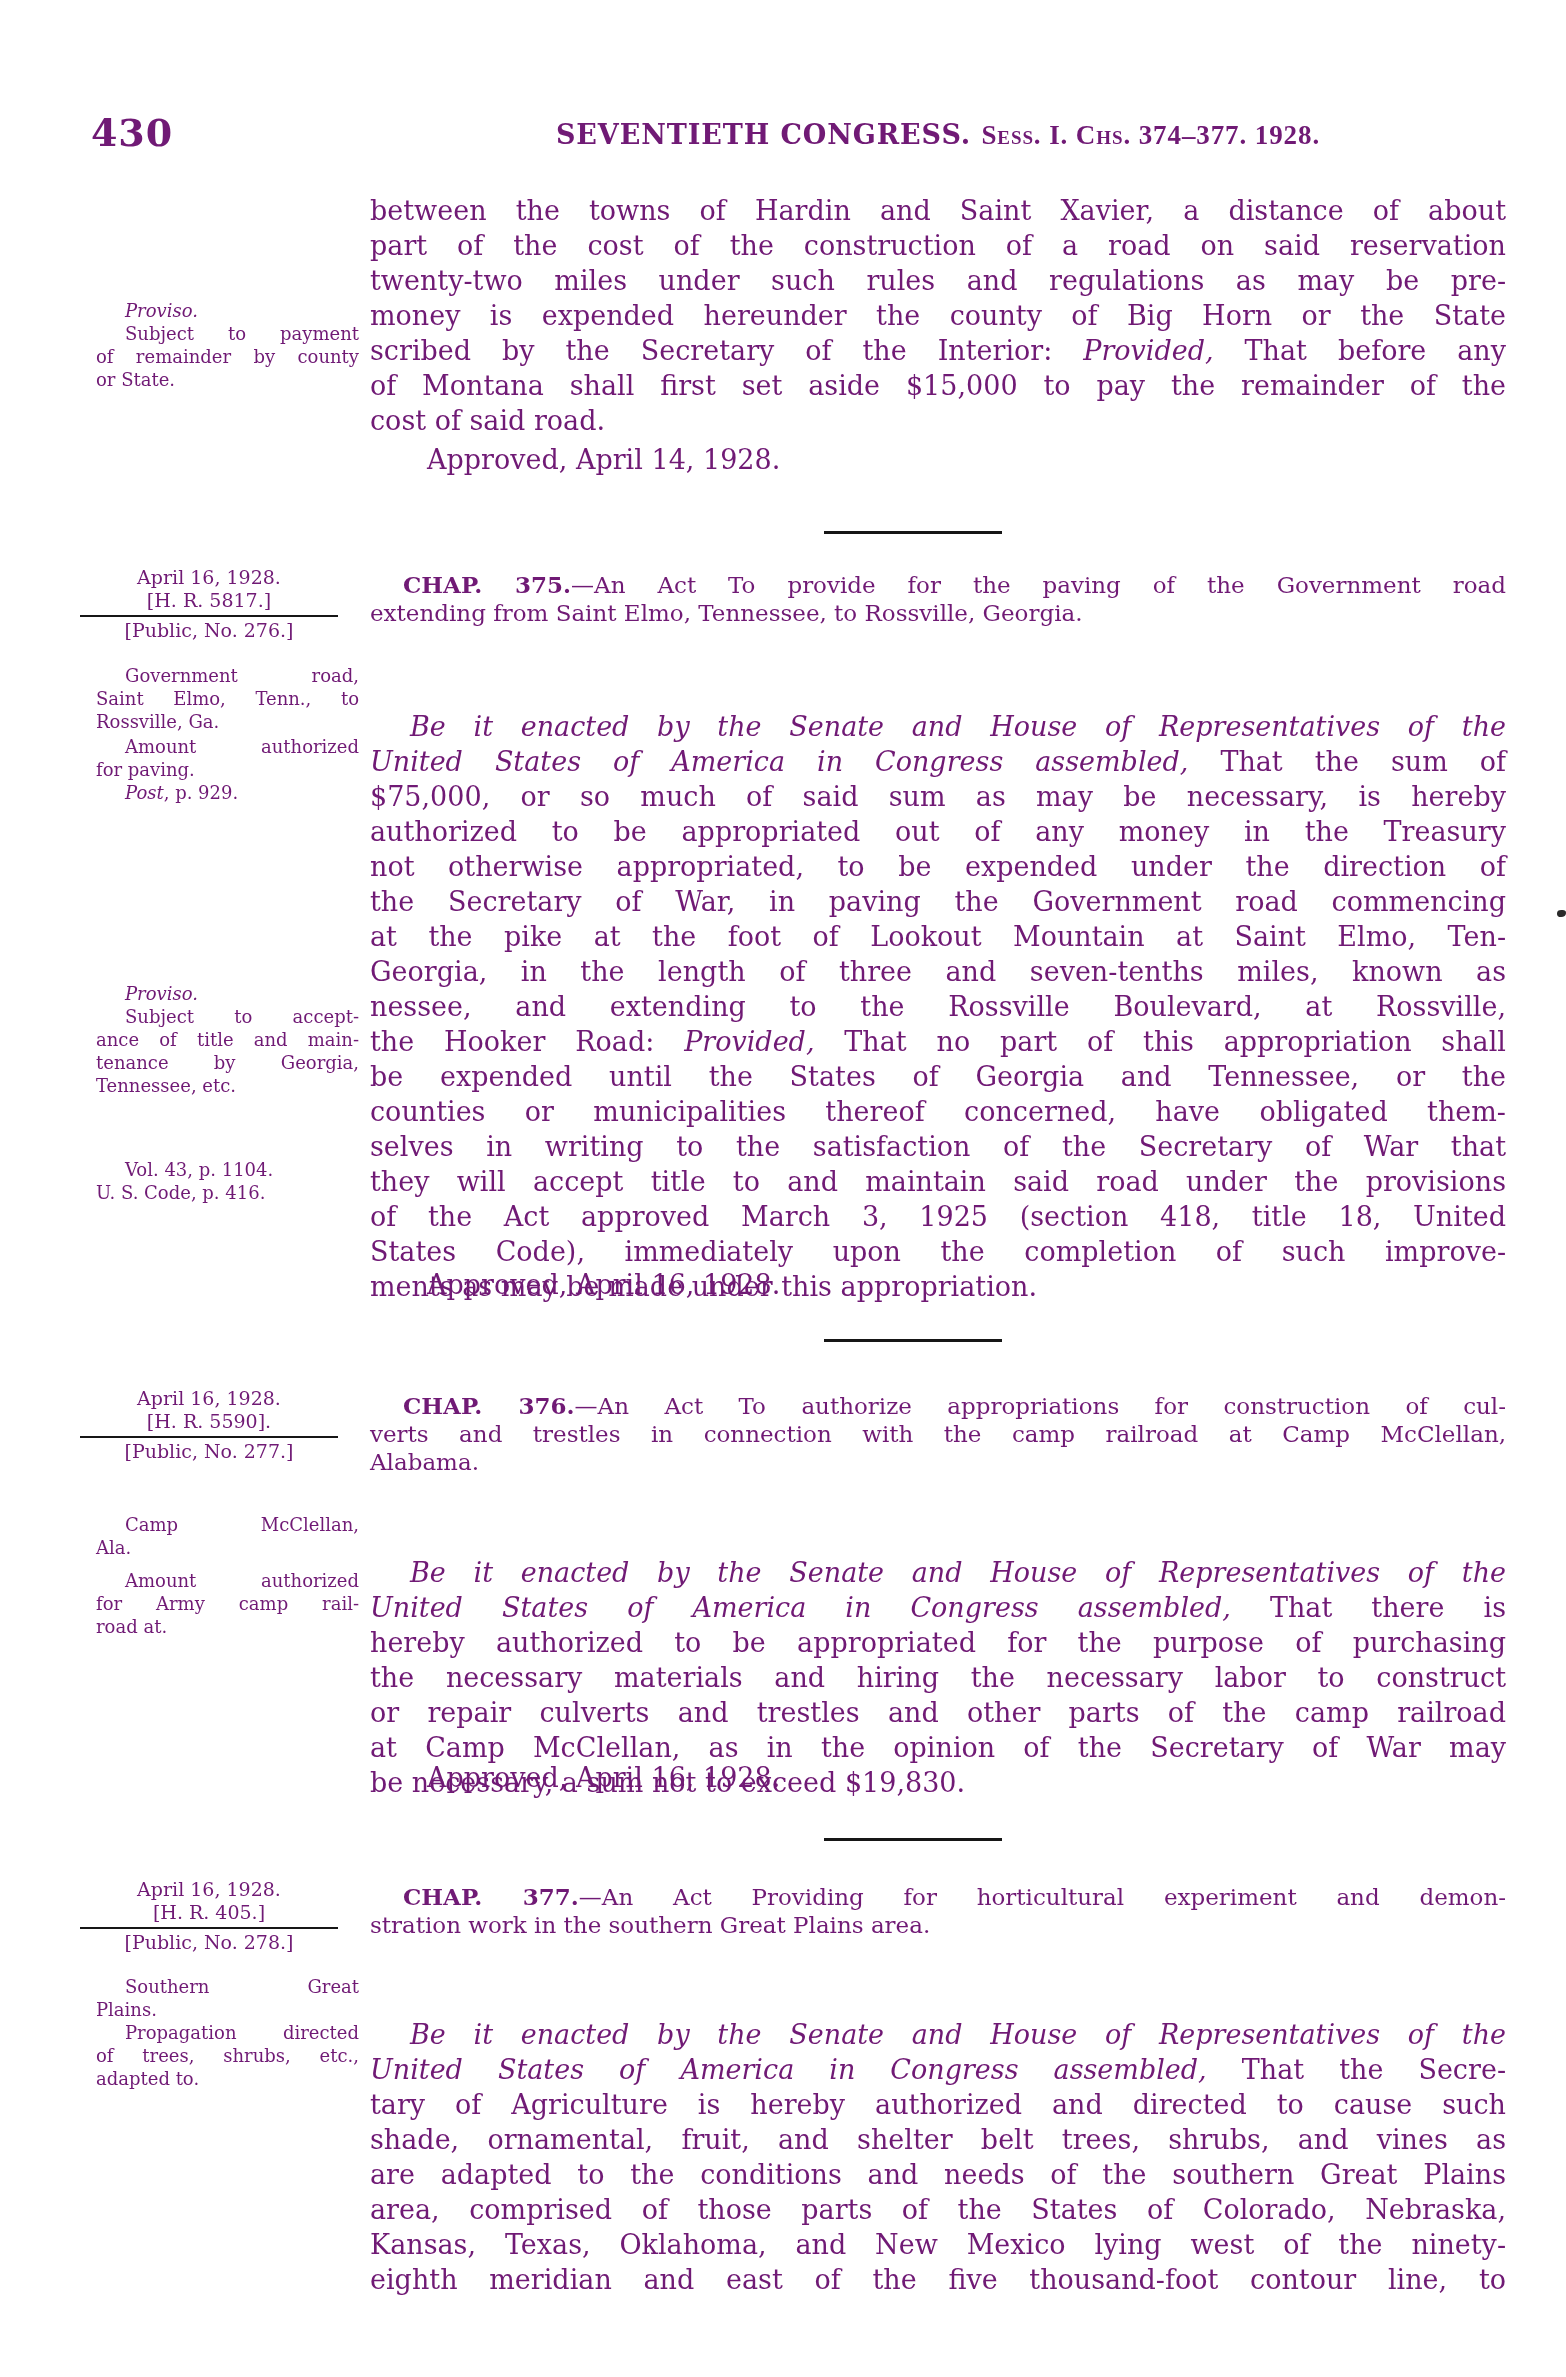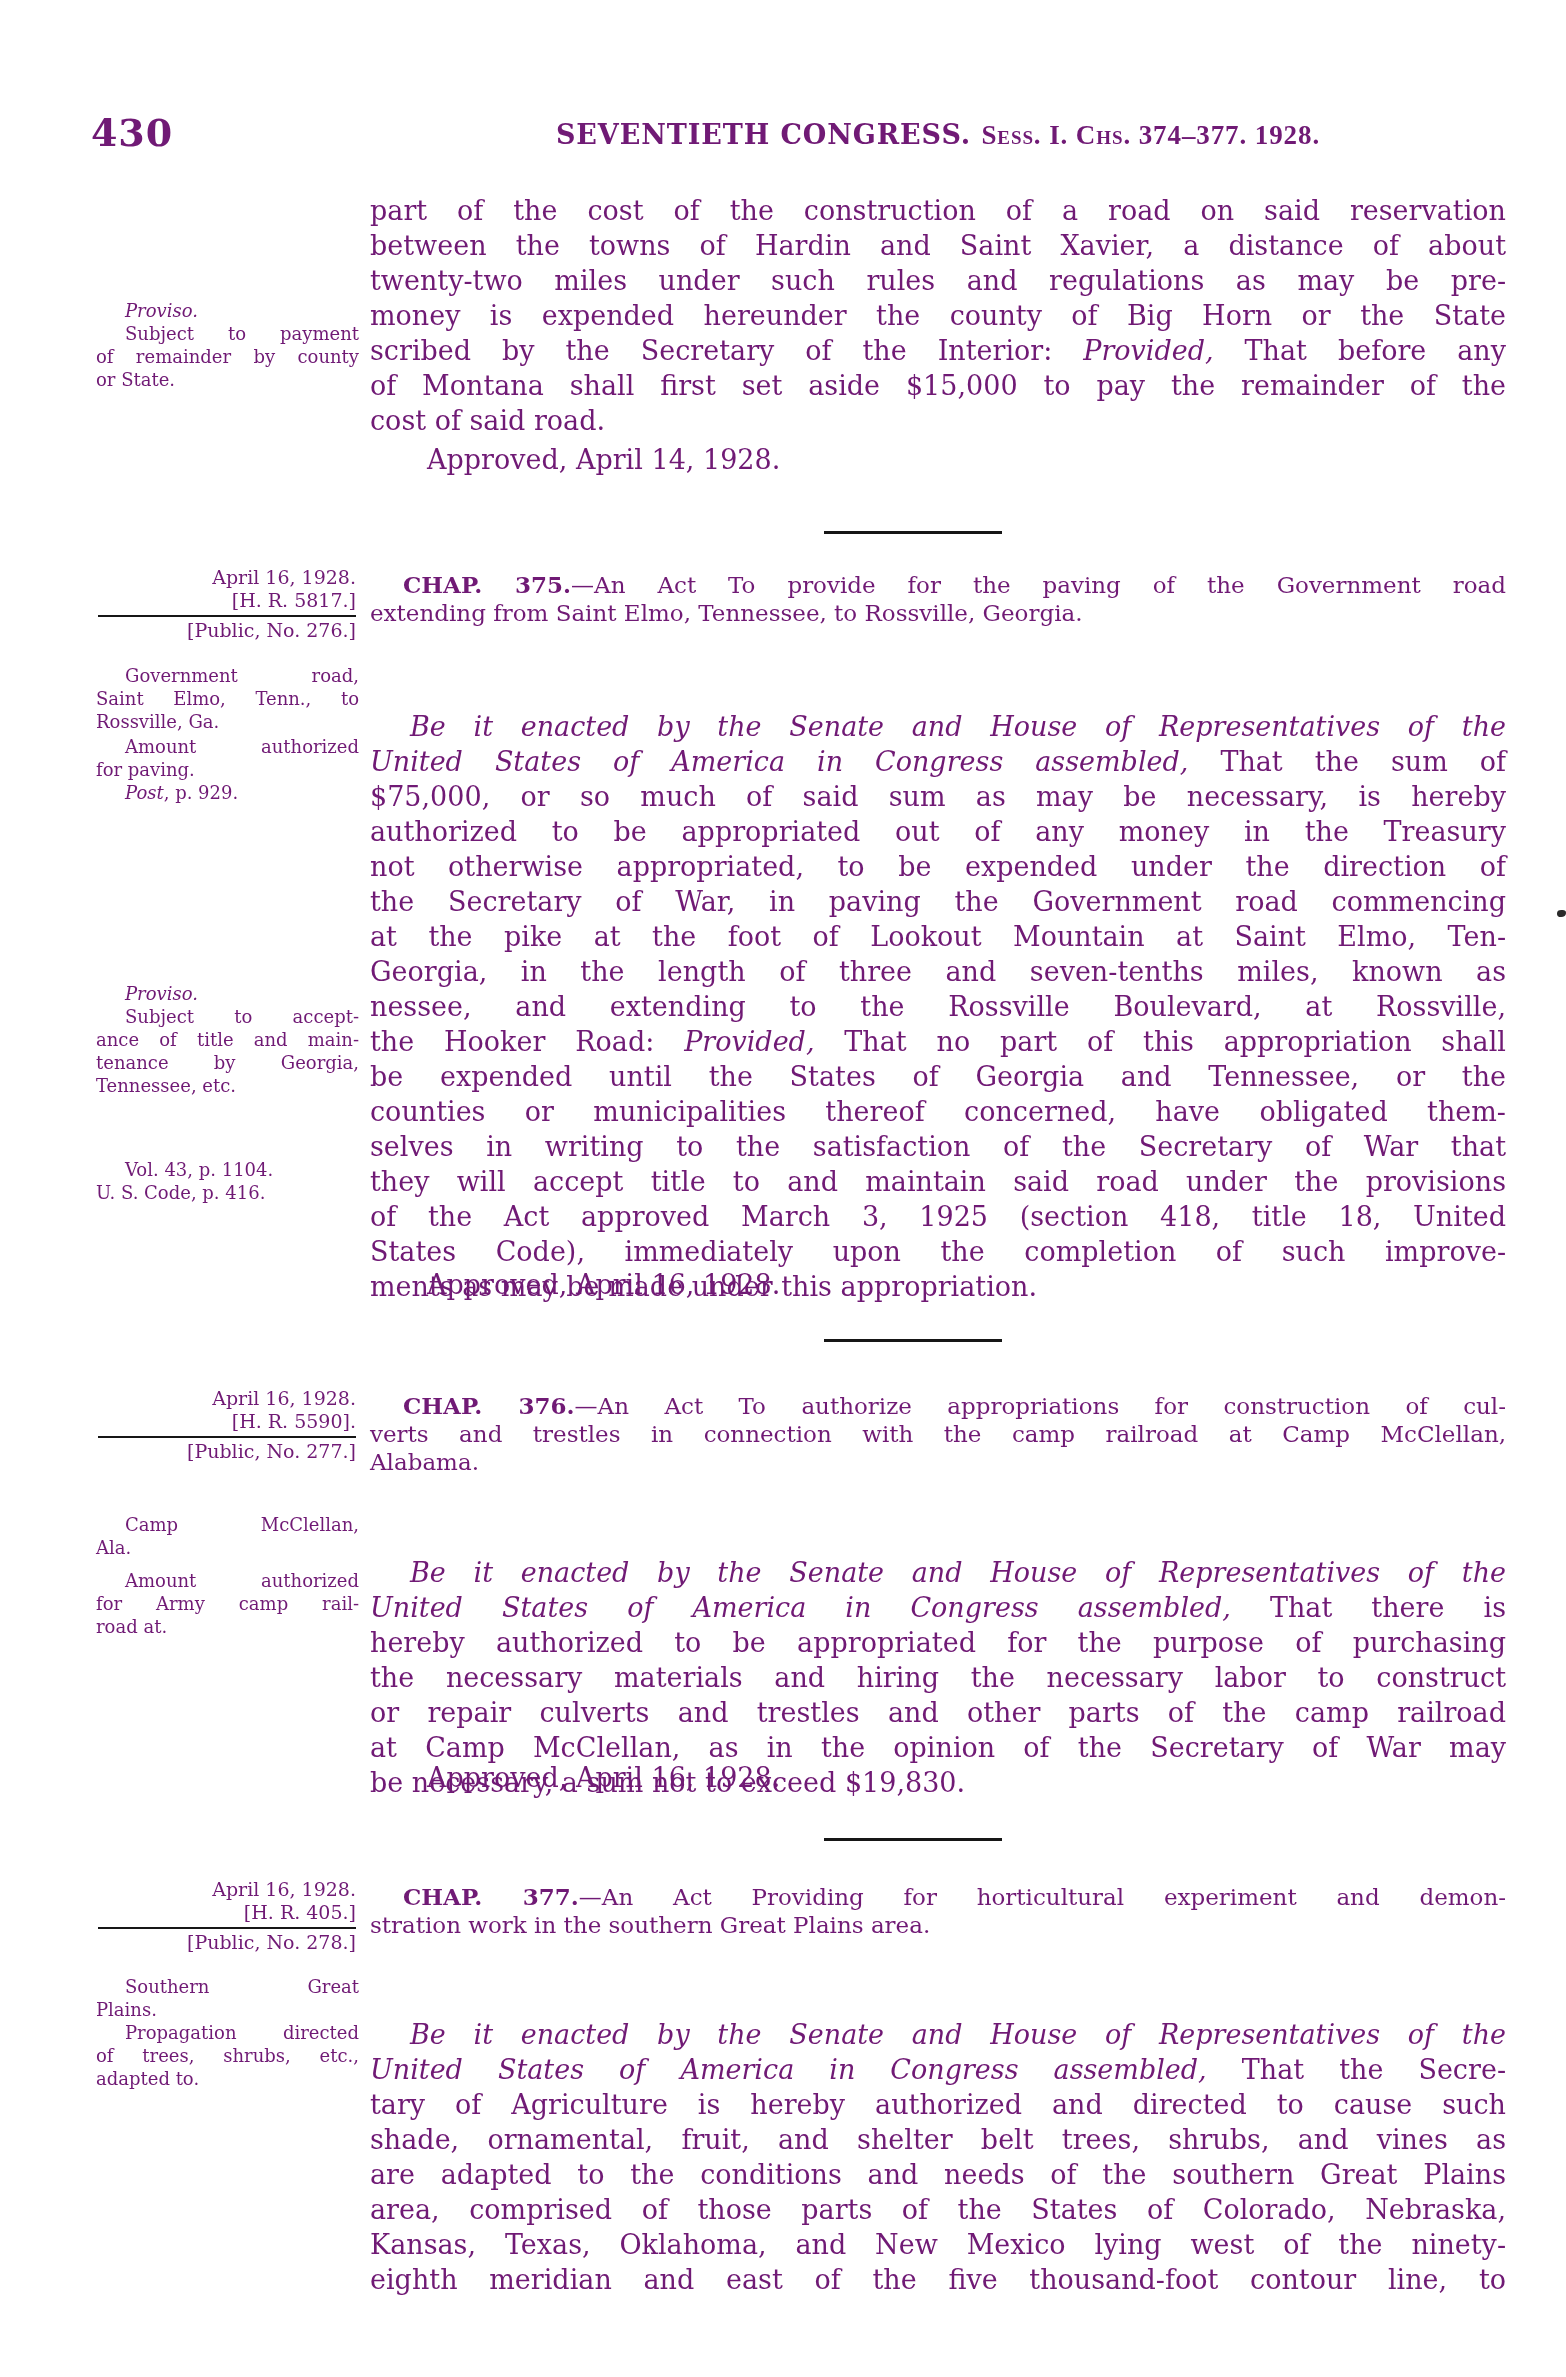--- a/index.html
+++ b/index.html
@@ -19,21 +19,21 @@
   .bline.enact{text-indent:40px;margin-top:45px;}
   .it{font-style:italic;}
   .approved{position:absolute; left:370px; width:1136px; font-size:27px; line-height:35px; text-indent:57px;}
   
   .heading{position:absolute; left:370px; width:1136px;}
   .hline{font-size:23px; line-height:28px; text-align:justify; text-align-last:justify;}
   .hline.short{text-align-last:left;}
   .hline.first{text-indent:33px;}
   .chap{font-weight:bold;}
   
-  .sidehead{position:absolute; left:98px; width:258px; text-align:right; font-size:19px; line-height:23px;}
+  .sidehead{position:absolute; left:80px; width:258px; text-align:center; font-size:19px; line-height:23px;}
   .sidehead .bar{height:2.6px; background:#161616; margin:2.6px 0 1.7px 0;}
   .mnote{position:absolute; left:96px; width:263px;}
   .mline{font-size:18px; line-height:23px; text-align:justify; text-align-last:justify;}
   .mline.natural{text-align-last:left;}
   .mline.indent{text-indent:29px;}
   
   .rule{position:absolute; left:824px; width:178px; height:3.4px; background:#161616;}
   
   .stray{position:absolute; left:1557px; top:910px; width:8.6px; height:6.9px; background:#2a2a2a; border-radius:50% 40% 55% 45%;}
 </style>
@@ -48,22 +48,22 @@
     <span class="sc">Sess. I. Chs. 374–377. 1928.</span>
   </div>
 
   <div class="mnote" style="top:299px">
     <div class="mline natural indent it">Proviso.</div>
     <div class="mline indent">Subject to payment</div>
     <div class="mline">of remainder by county</div>
     <div class="mline natural">or State.</div>
   </div>
   <div class="bodycol" style="top:193px">
+    <div class="bline">between the towns of Hardin and Saint Xavier, a distance of about</div>
     <div class="bline">part of the cost of the construction of a road on said reservation</div>
-    <div class="bline">between the towns of Hardin and Saint Xavier, a distance of about</div>
     <div class="bline">twenty-two miles under such rules and regulations as may be pre-</div>
     <div class="bline">money is expended hereunder the county of Big Horn or the State</div>
     <div class="bline"><span>scribed by the Secretary of the Interior: </span><span class="it">Provided,</span><span> That before any</span></div>
     <div class="bline">of Montana shall first set aside $15,000 to pay the remainder of the</div>
     <div class="bline short">cost of said road.</div>
   </div>
   <div class="approved" style="top:442px">Approved, April 14, 1928.</div>
 
   <div class="rule" style="top:531px"></div>
 

